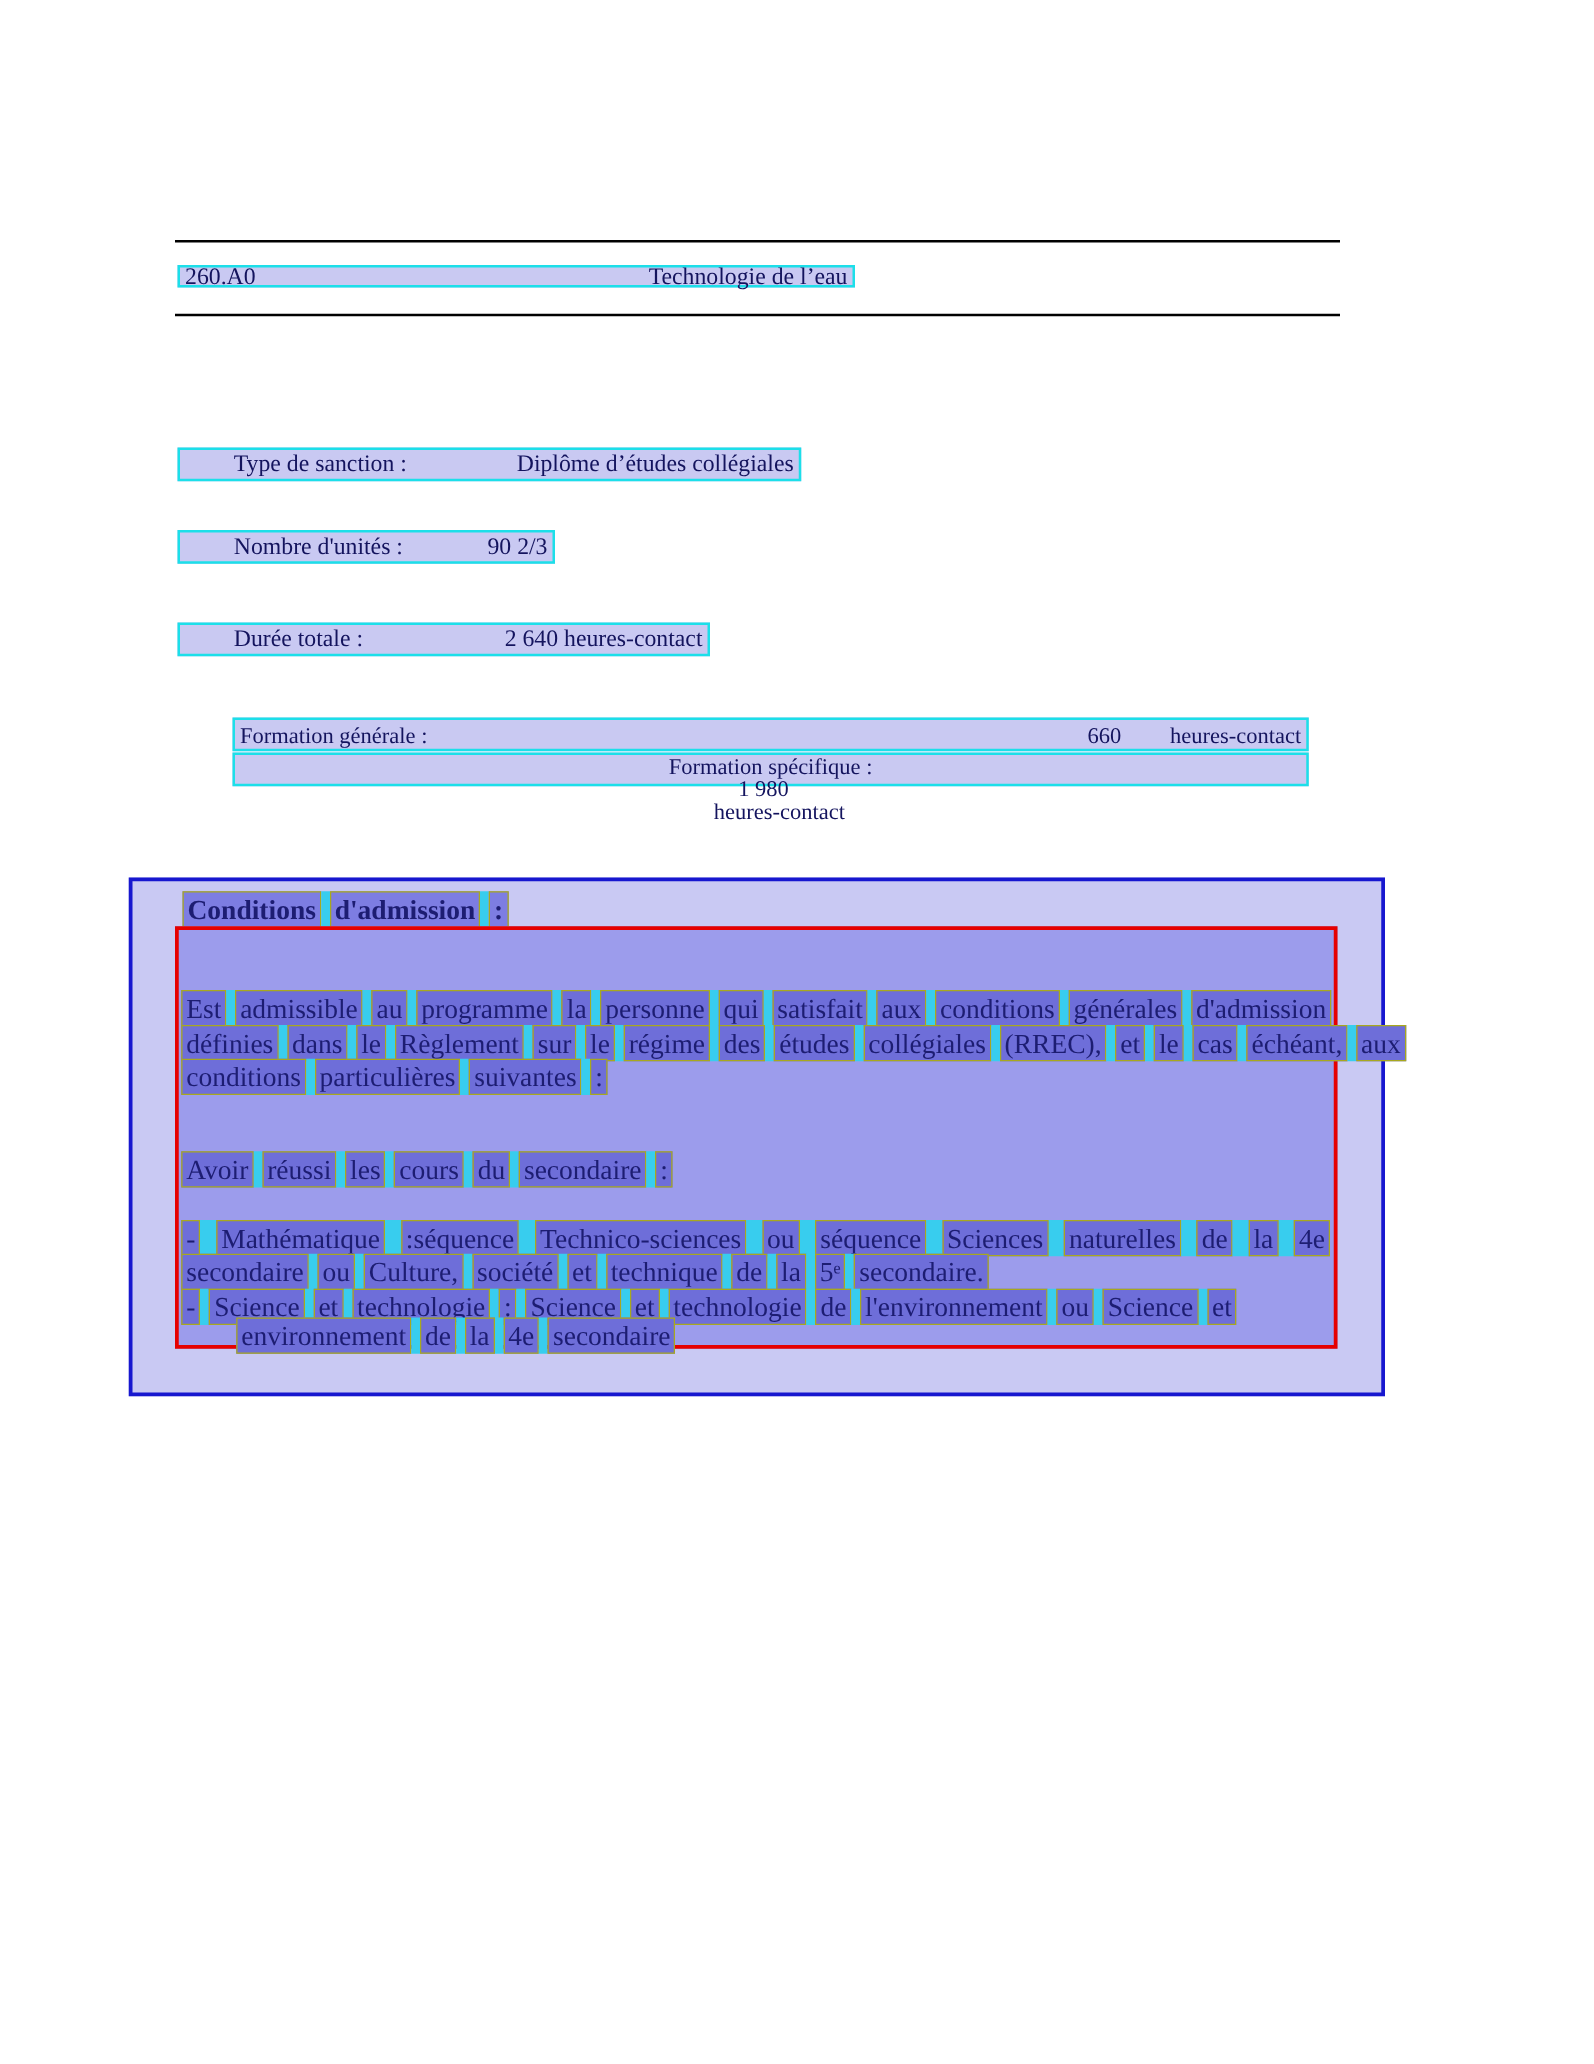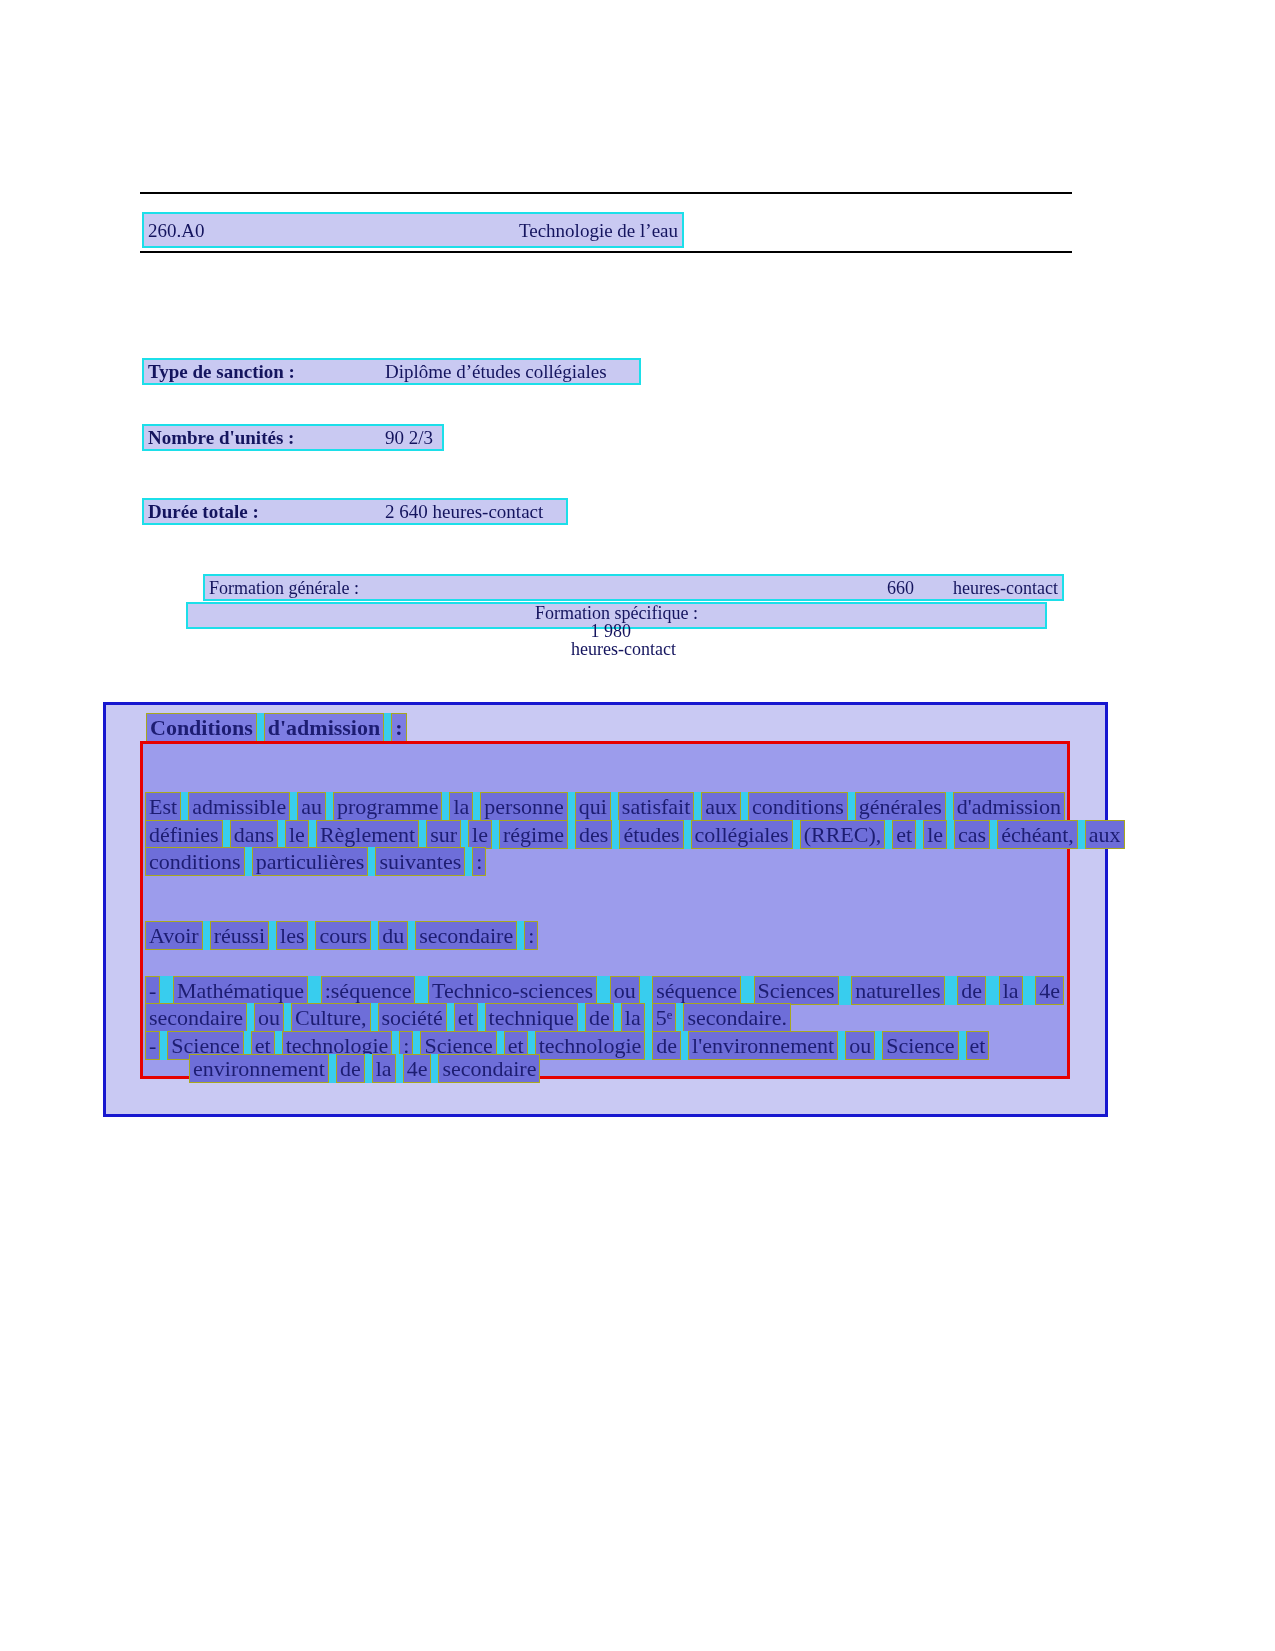--- a/index.html
+++ b/index.html
@@ -16,21 +16,21 @@
   .hl{
     position:absolute;
     background:#c9c9f2;
     border:2px solid #1cdfe9;
     box-sizing:border-box;
     display:flex;align-items:center;
     font-size:19px;line-height:1;
     padding:0 4px;
     white-space:nowrap;
   }
-  .hl .lbl{font-weight:bold;}
+  .hl .lbl{font-weight:normal;margin-left:39px;}
   #program-header{justify-content:space-between;}
   #program-header .title{font-weight:normal;}
   .field .lbl{display:inline-block;width:237px;}
   .formrow{font-size:18px;}
   .formrow .spacer{flex:1;}
   .formrow .hours{min-width:52px;text-align:left;}
   .formrow .unit{margin-left:14px;}
   
   #admissions-panel{
     position:absolute;
@@ -74,21 +74,21 @@
   #adm-line-7{left:2px;top:287px;}
   #adm-line-8{left:2px;top:310px;padding-left:44px;}
 </style>
 </head>
 <body>
 
 <div id="page">
 
   <div class="hrule" style="left:140px;top:192px;width:932px;"></div>
 
-  <div class="hl" id="program-header" style="left:142px;top:212px;width:542px;height:36px;">
+  <div class="hl" id="program-header" style="left:142px;top:212px;width:542px;height:18px;">
     <span class="code">260.A0</span>
     <span class="title">Technologie de l’eau</span>
   </div>
 
   <div class="hrule" style="left:140px;top:251px;width:932px;"></div>
 
   <div class="hl field" style="left:142px;top:358px;width:499px;height:27px;">
     <span class="lbl">Type de sanction :</span>
     <span class="val">Diplôme d’études collégiales</span>
   </div>
@@ -96,21 +96,21 @@
   <div class="hl field" style="left:142px;top:424px;width:302px;height:27px;">
     <span class="lbl">Nombre d'unités :</span>
     <span class="val">90 2/3</span>
   </div>
 
   <div class="hl field" style="left:142px;top:498px;width:426px;height:27px;">
     <span class="lbl">Durée totale :</span>
     <span class="val">2 640 heures-contact</span>
   </div>
 
-  <div class="hl formrow" style="left:186px;top:574px;width:861px;height:27px;margin-left:17px;">
+  <div class="hl formrow" style="left:186px;top:574px;width:861px;height:27px;">
     <span>Formation générale :</span>
     <span class="spacer"></span>
     <span class="hours">660</span>
     <span class="unit">heures-contact</span>
   </div>
 
   <div class="hl formrow" style="left:186px;top:602px;width:861px;height:27px;flex-direction:column;">
     <span>Formation spécifique :</span>
     <span class="spacer"></span>
     <span class="hours">1 980</span>

